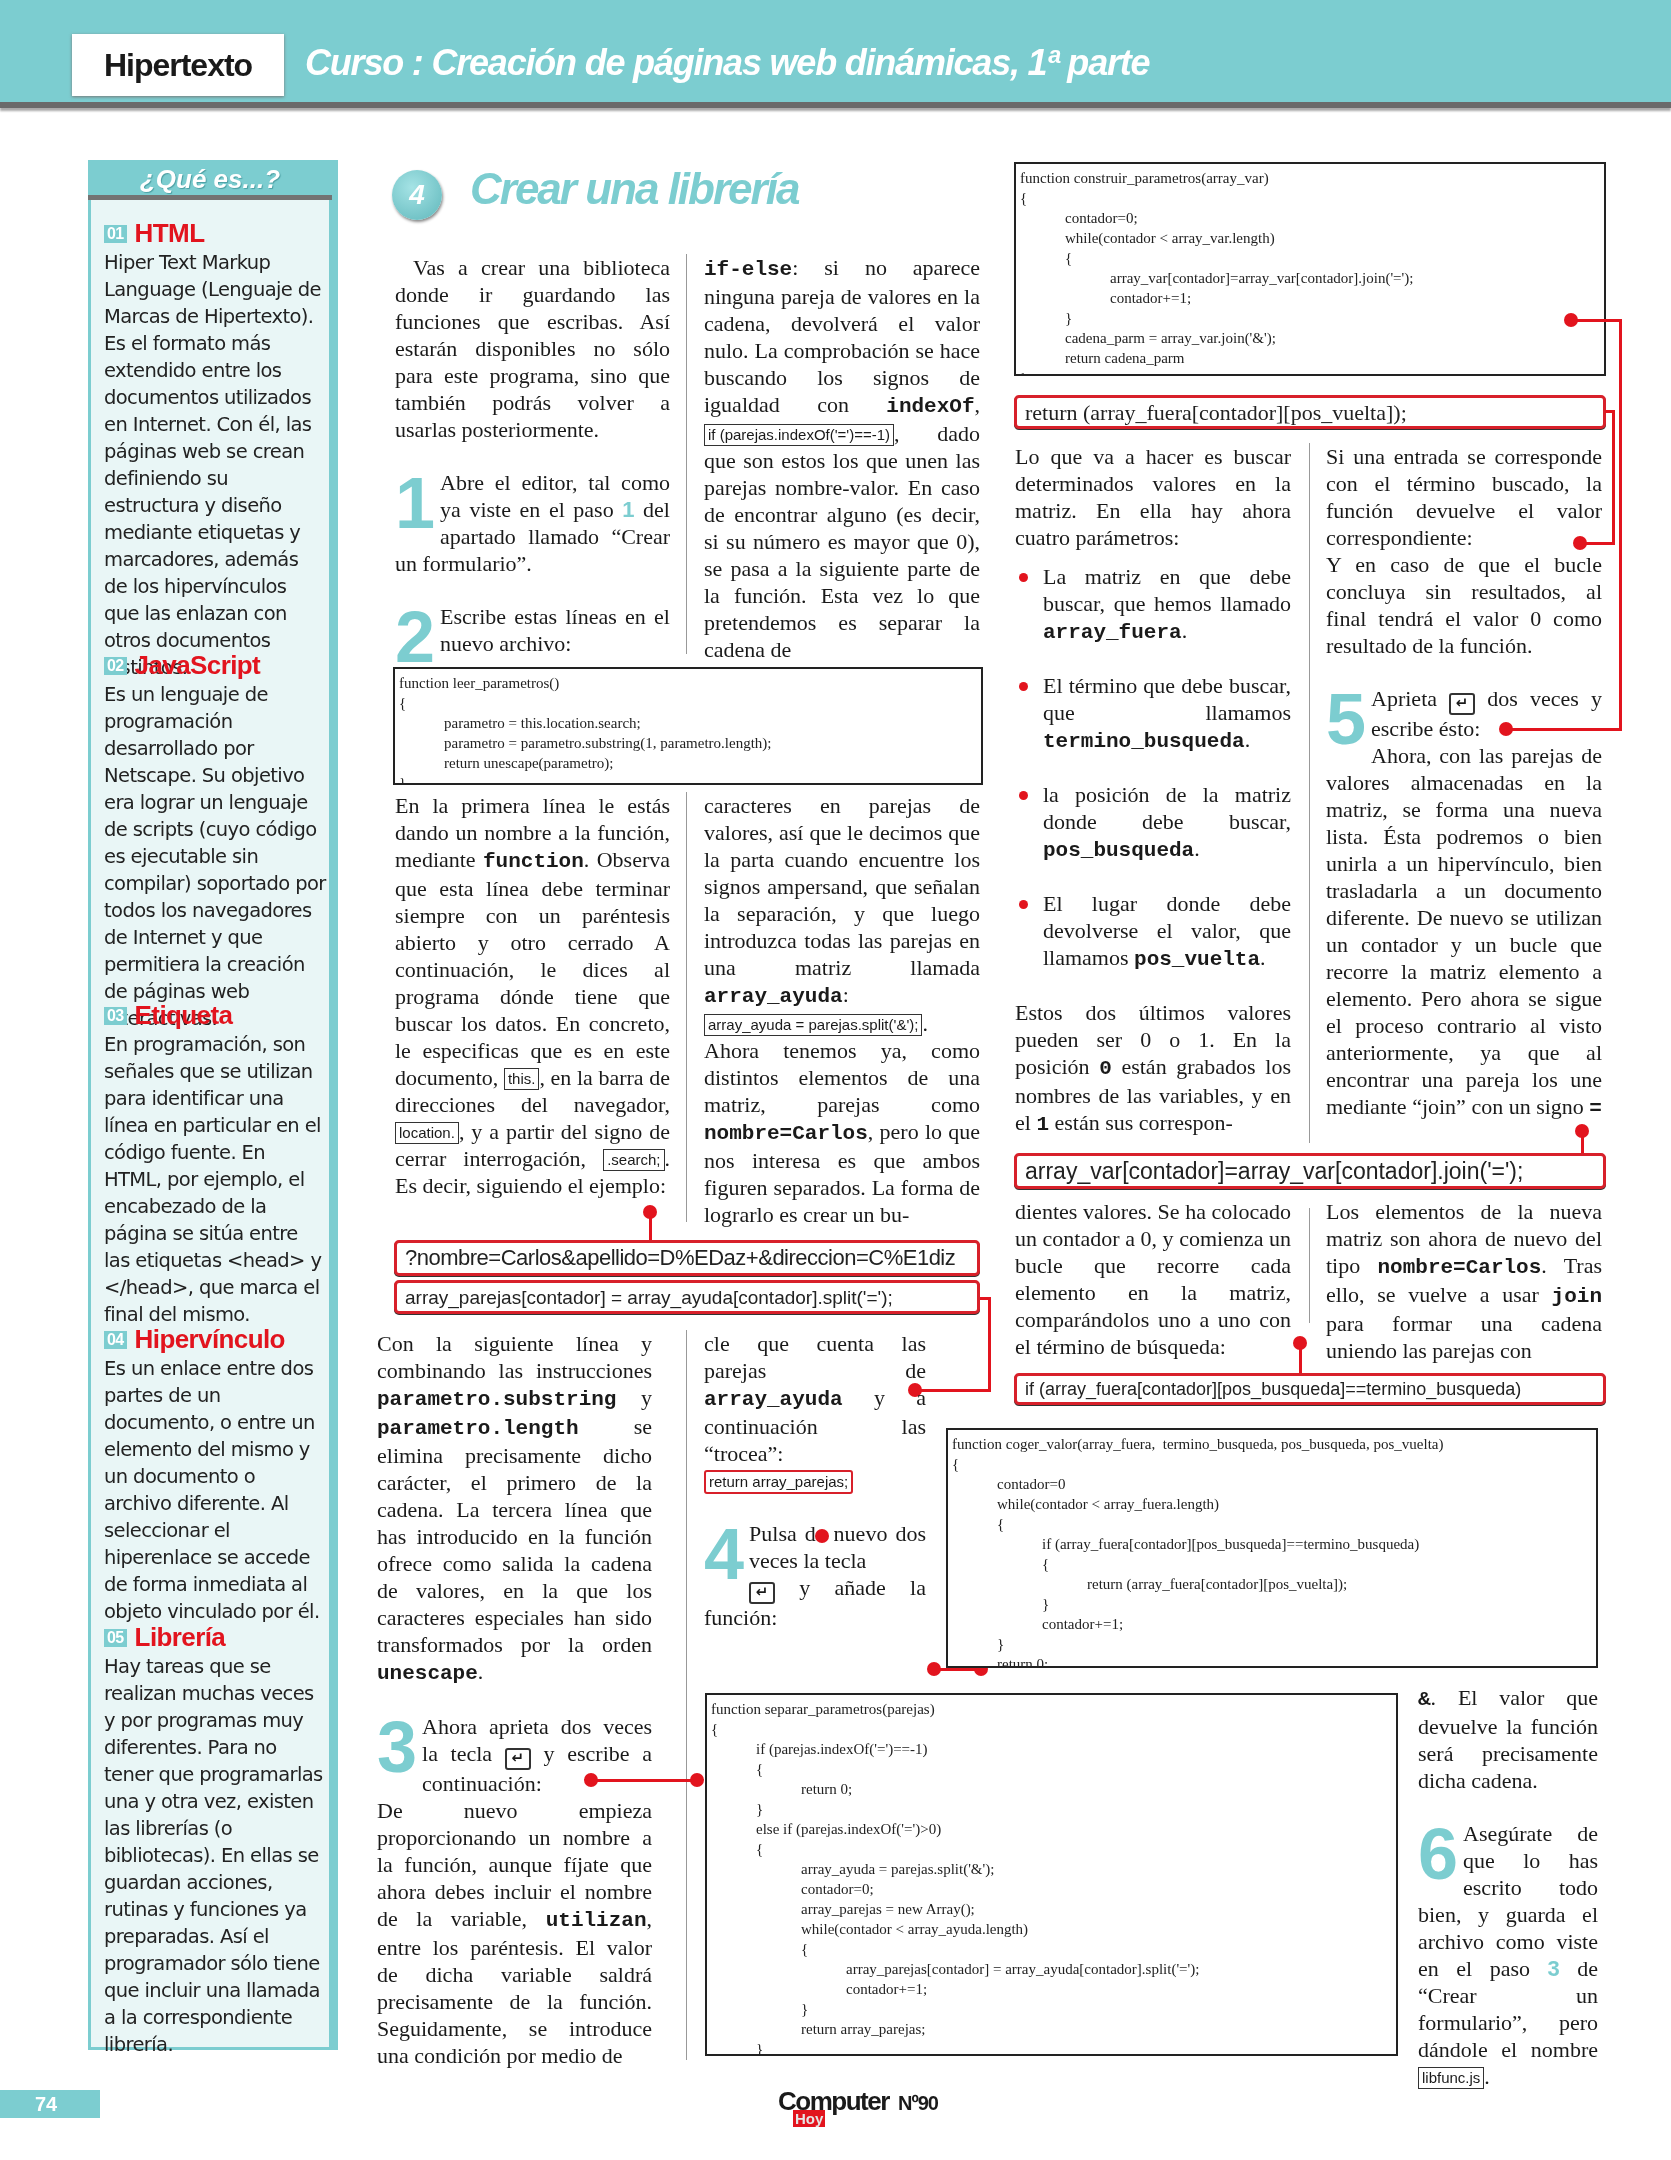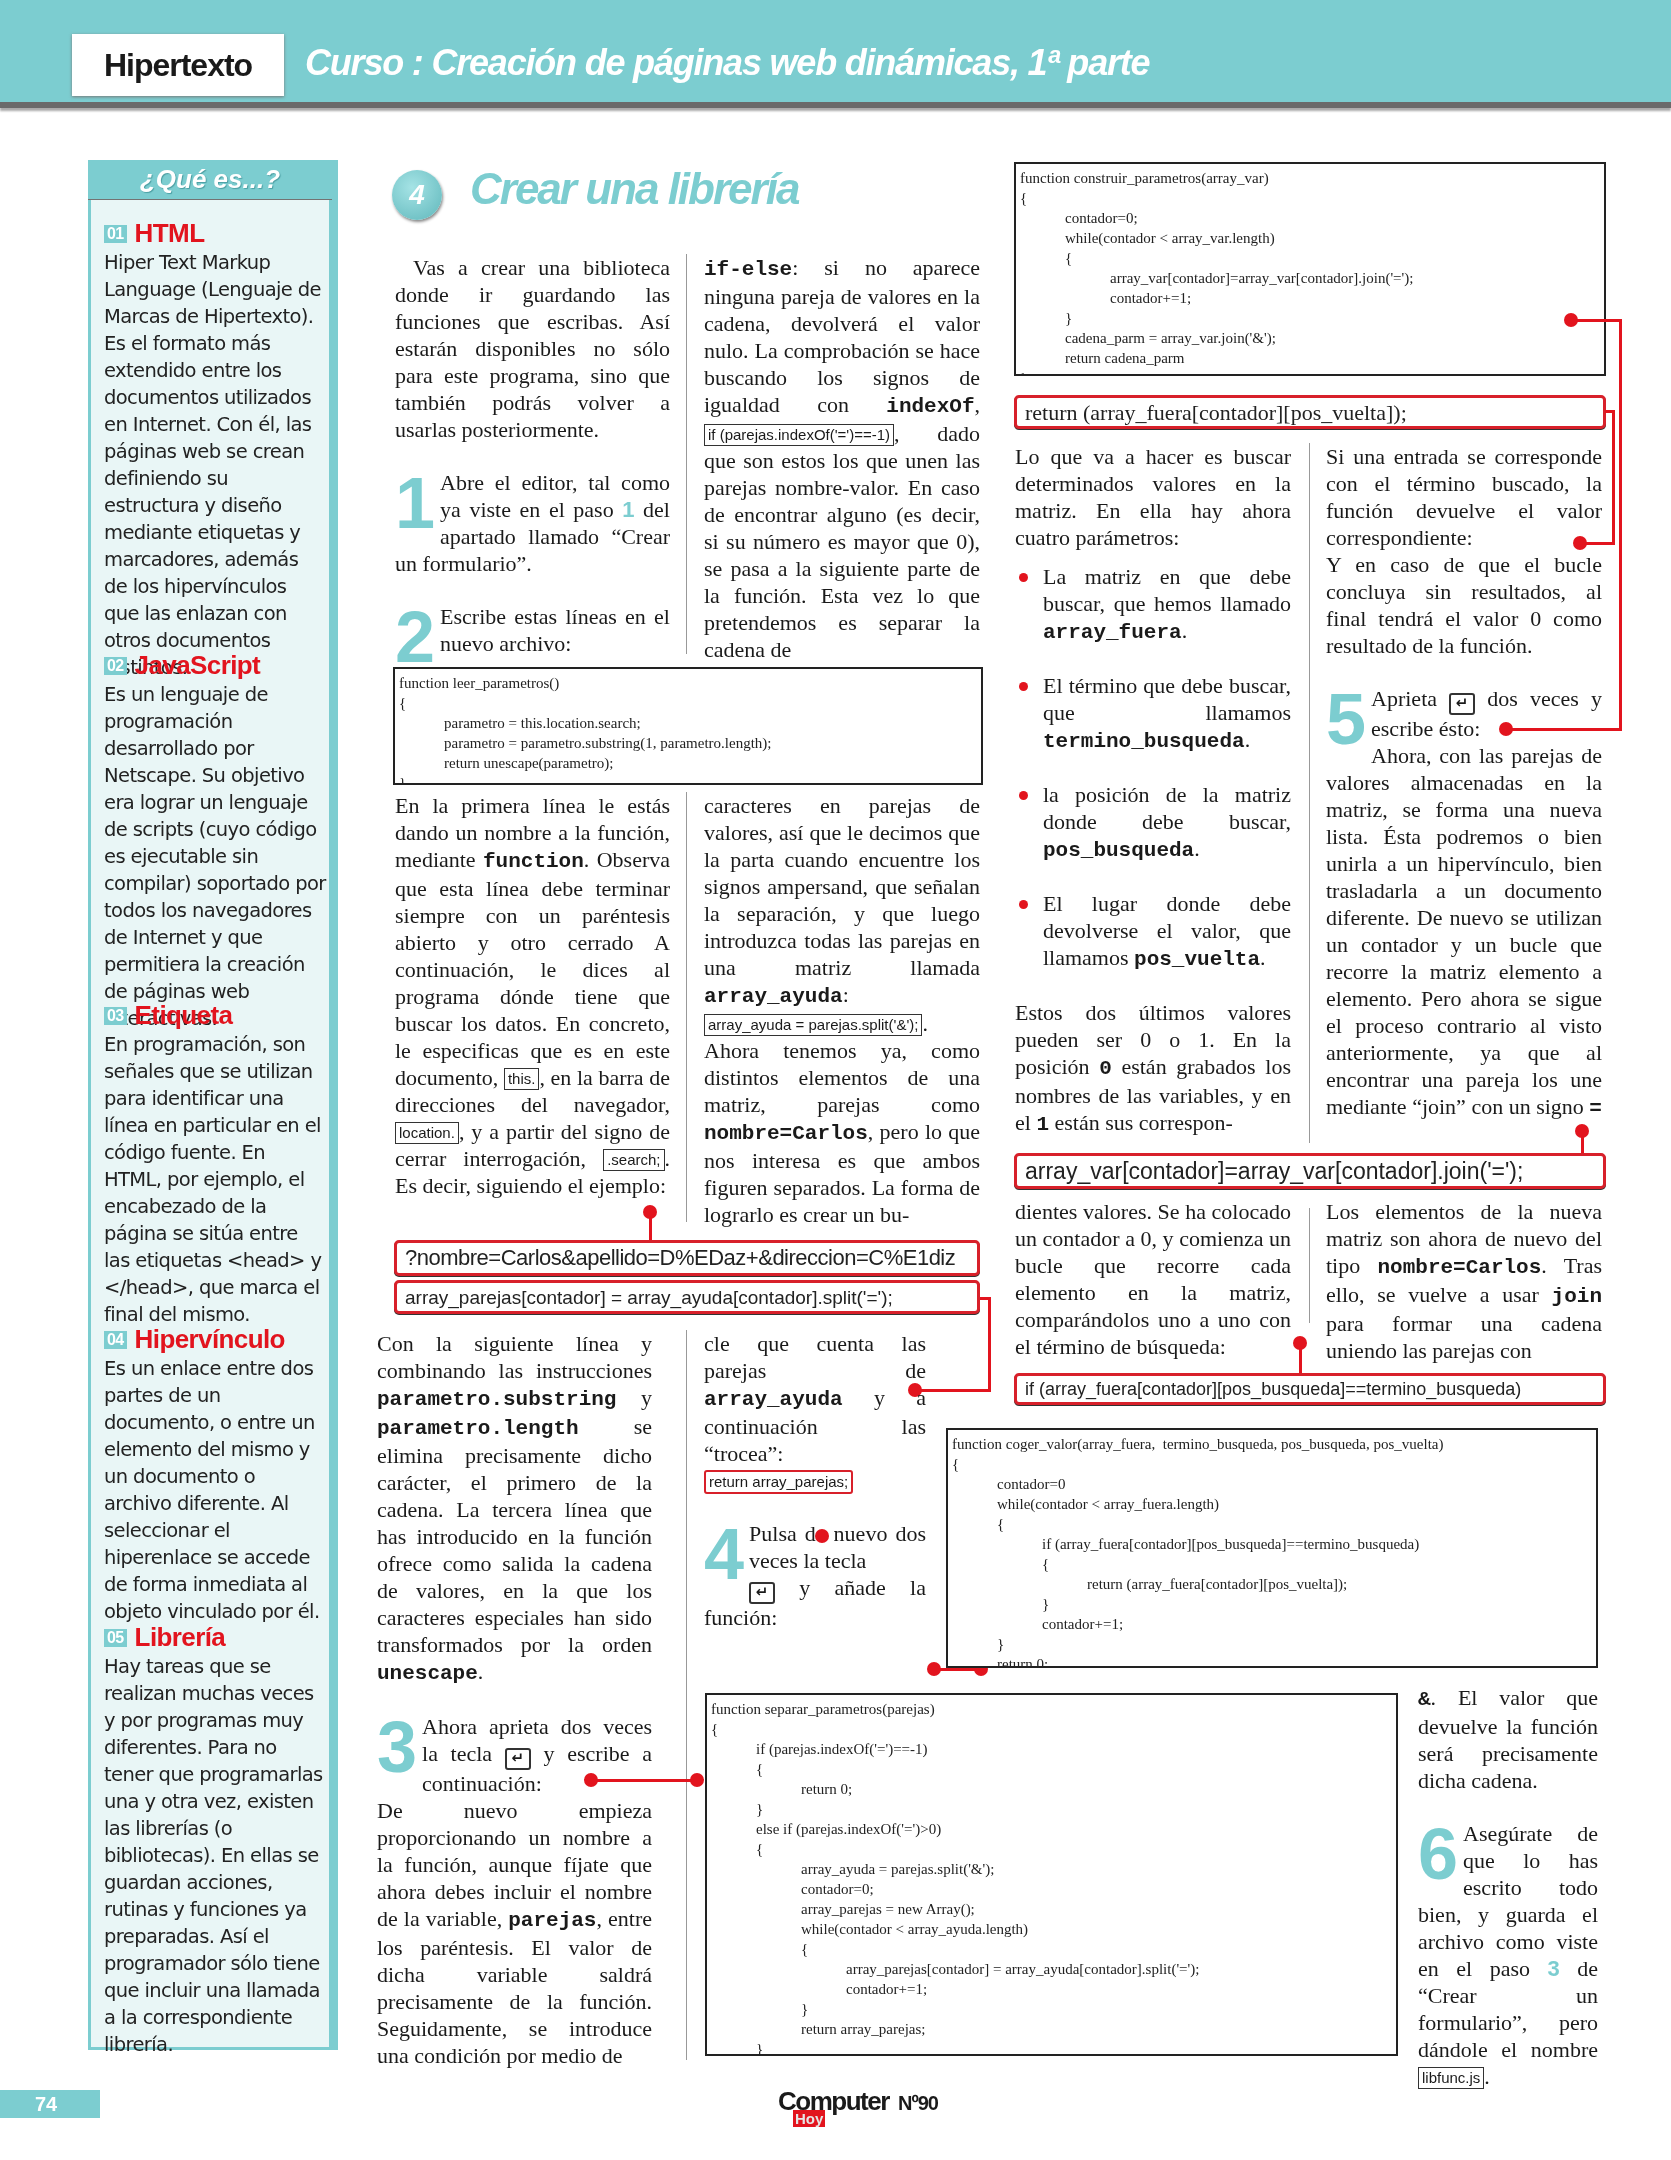--- a/index.html
+++ b/index.html
@@ -4,21 +4,21 @@
 <style>
 *{box-sizing:border-box;margin:0;padding:0}
 body{width:1671px;height:2160px;background:#fff;position:relative;overflow:hidden;font-family:"Liberation Serif",serif;color:#1a1a1a}
 .abs{position:absolute}
 
 .hdr{left:0;top:0;width:1671px;height:108px;background:#7ccdd0;border-bottom:6px solid #6a6a6a;box-shadow:0 3px 2px #aaa}
 .hdr-tag{left:72px;top:34px;width:212px;height:62px;background:#fff;box-shadow:0 1px 3px #777;font:bold 32px "Liberation Sans",sans-serif;color:#1a1a1a;display:flex;align-items:center;justify-content:center;letter-spacing:-1px}
 .hdr-title{left:305px;top:42px;font:italic bold 36px "Liberation Sans",sans-serif;color:#fff;letter-spacing:-1.2px}
 
 .side{left:88px;top:160px;width:244px;height:1890px;background:#e9f6f6;border:3px solid #7ccdd0;border-top:none}
-.side-hdr{left:88px;top:160px;width:244px;height:40px;background:#7ccdd0;border-bottom:1px solid #737373;font:italic bold 26px "Liberation Sans",sans-serif;color:#fff;text-align:center;line-height:38px;text-shadow:1px 1px 1px #4b9ea2}
+.side-hdr{left:88px;top:160px;width:244px;height:40px;background:#7ccdd0;border-bottom:5px solid #737373;font:italic bold 26px "Liberation Sans",sans-serif;color:#fff;text-align:center;line-height:38px;text-shadow:1px 1px 1px #4b9ea2}
 .side-edge{left:330px;top:160px;width:8px;height:1890px;background:#7ccdd0}
 .gl{position:absolute;left:104px;width:222px;font:19.5px/27px "DejaVu Sans",sans-serif;color:#222;letter-spacing:-0.6px}
 .gl .num{display:inline-block;background:#7ccdd0;color:#fff;font:bold 16px "Liberation Sans",sans-serif;padding:0 3px;margin-right:8px;vertical-align:3px}
 .gl .term{font:bold 26px "Liberation Sans",sans-serif;color:#e2141e}
 
 .step-circ{left:392px;top:170px;width:50px;height:50px;border-radius:50%;background:radial-gradient(circle at 40% 35%,#a5e3e5,#5fb7bb);box-shadow:1px 2px 3px #888;color:#fff;font:italic bold 28px "Liberation Sans",sans-serif;text-align:center;line-height:50px}
 .sec-title{left:470px;top:164px;font:italic bold 44px "Liberation Sans",sans-serif;color:#7ccdd0;letter-spacing:-2px}
 
 .col{position:absolute;font:22px/27px "Liberation Serif",serif;text-align:justify;color:#1a1a1a}
 .col b{font-family:Liberation Mono, monospace;font-weight:bold;font-size:21px}
@@ -107,21 +107,21 @@
 <div class="codeline" style="left:394px;top:1240px;width:586px;height:36px;font-size:22px;letter-spacing:-0.5px">?nombre=Carlos&amp;apellido=D%EDaz+&amp;direccion=C%E1diz</div>
 <div class="codeline" style="left:394px;top:1280px;width:586px;height:34px;font-size:19px">array_parejas[contador] = array_ayuda[contador].split('=');</div>
 <div class="ln" style="left:980px;top:1297px;width:10px;height:3px"></div>
 <div class="ln" style="left:988px;top:1297px;width:3px;height:94px"></div>
 <div class="ln" style="left:916px;top:1389px;width:75px;height:3px"></div>
 <div class="dot" style="left:908px;top:1383px"></div>
 
 <div class="col" style="left:377px;top:1330px;width:275px">
   <p><span>Con la siguiente línea y combinando las instrucciones </span><b>parametro.substring</b><span> y </span><b>parametro.length</b><span> se elimina precisamente dicho carácter, el primero de la cadena. La tercera línea que has introducido en la función ofrece como salida la cadena de valores, en la que los caracteres especiales han sido transformados por la orden </span><b>unescape</b><span>.</span></p>
   <p style="margin-top:26px"><span class="bignum">3</span><span>Ahora aprieta dos veces la tecla </span><span class="key">↵</span><span> y escribe a continuación:</span></p>
-  <p><span>De nuevo empieza proporcionando un nombre a la función, aunque fíjate que ahora debes incluir el nombre de la variable, </span><b>parejas</b><span>, entre los paréntesis. El valor de dicha variable saldrá precisamente de la función. Seguidamente, se introduce una condición por medio de</span></p>
+  <p><span>De nuevo empieza proporcionando un nombre a la función, aunque fíjate que ahora debes incluir el nombre de la variable, </span><b>utilizan</b><span>, entre los paréntesis. El valor de dicha variable saldrá precisamente de la función. Seguidamente, se introduce una condición por medio de</span></p>
 </div>
 <div class="vrule" style="left:686px;top:1330px;height:730px"></div>
 <div class="col" style="left:704px;top:1330px;width:222px">
   <p><span>cle que cuenta las parejas de </span><b>array_ayuda</b><span> y a continuación las “trocea”:</span></p>
   <p><span class="inl red">return array_parejas;</span></p>
   <p style="margin-top:26px"><span class="bignum">4</span><span>Pulsa de nuevo dos veces la tecla</span><br><span class="key">↵</span><span> y añade la función:</span></p>
 </div>
 <div class="dot" style="left:815px;top:1529px"></div>
 <div class="dot" style="left:927px;top:1662px"></div>
 <div class="ln" style="left:935px;top:1668px;width:46px;height:3px"></div>

